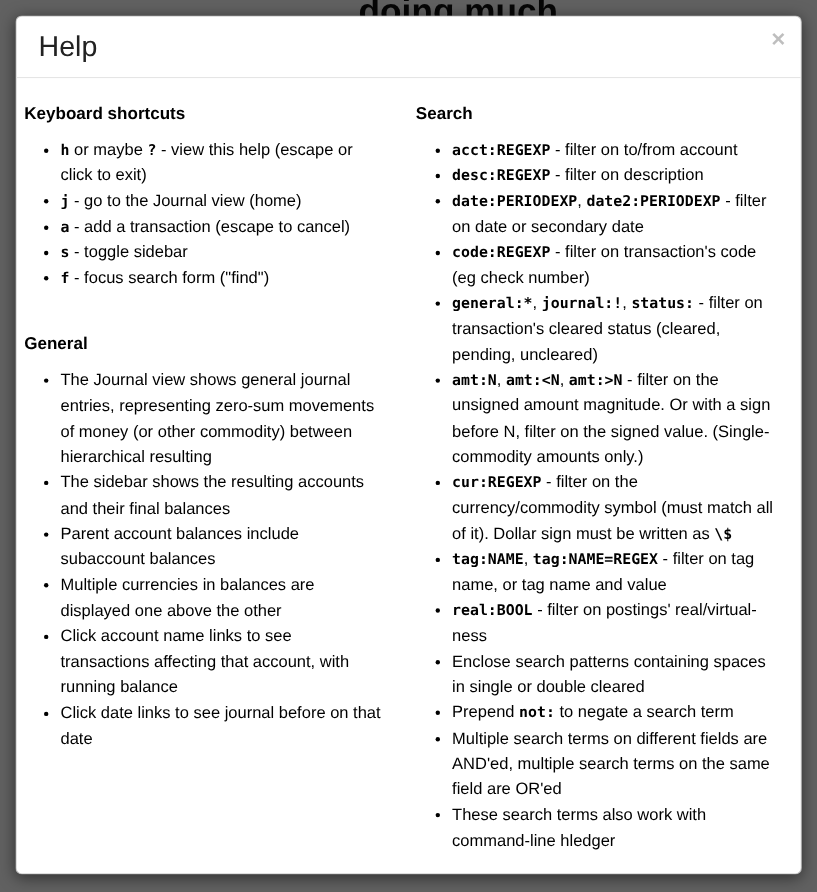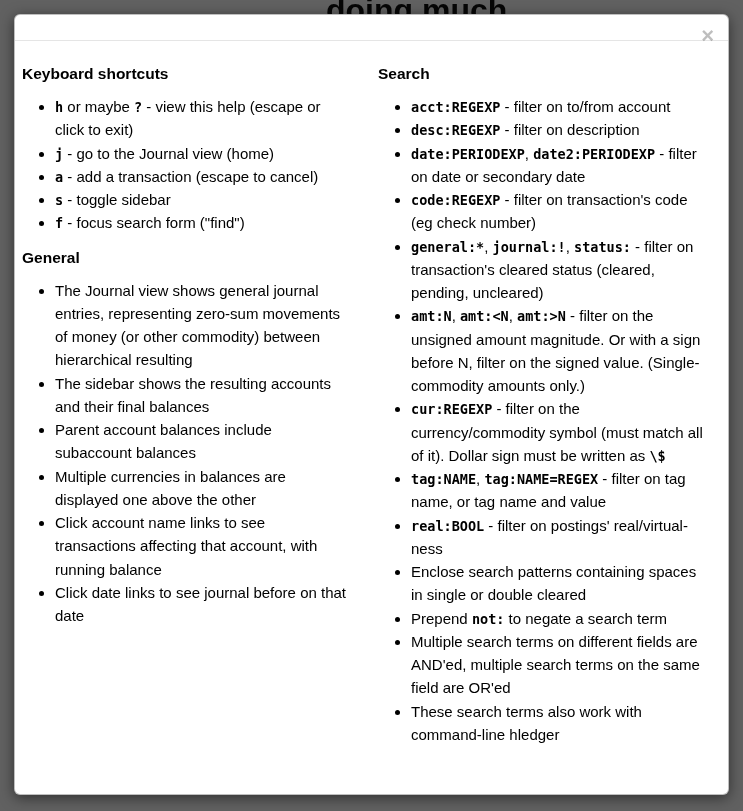--- a/index.html
+++ b/index.html
@@ -55,21 +55,21 @@
 
   .modal-body {
     padding: 14px 22px 20px 7px;
     display: flex; gap: 28px;
   }
   .col { flex: 1 1 0; min-width: 0; }
   .col h3 {
     font-size: 15.5px; font-weight: bold; color: #000;
     margin: 10px 0 12px 0;
   }
-  .col > h3:not(:first-child) { margin-top: 14px; }
+  .col > h3:not(:first-child) { margin-top: 40px; }
   .col ul { margin: 0 0 12px 0; padding-left: 33px; }
   .col li {
     font-size: 15px; line-height: 1.55; color: #000;
     margin: 0; padding: 0;
   }
   code {
     font-family: "DejaVu Sans Mono", "Liberation Mono", monospace;
     font-weight: bold; font-size: 13.5px; color: #000;
     white-space: nowrap;
   }
@@ -80,20 +80,21 @@
 <div class="page">
   <a class="brand" href="#">hledger-web</a>
   <h1 class="page-heading">doing much</h1>
 </div>
 
 <div class="backdrop"></div>
 
 <div class="modal">
   <div class="modal-header">
     <button class="close">×</button>
+    <h2 class="modal-title">Help</h2>
   </div>
   <div class="modal-body">
     <div class="col">
       <h3>Keyboard shortcuts</h3>
       <ul>
           <li><code>h</code> or maybe <code>?</code> - view this help (escape or click to exit)</li>
           <li><code>j</code> - go to the Journal view (home)</li>
           <li><code>a</code> - add a transaction (escape to cancel)</li>
           <li><code>s</code> - toggle sidebar</li>
           <li><code>f</code> - focus search form ("find")</li>

